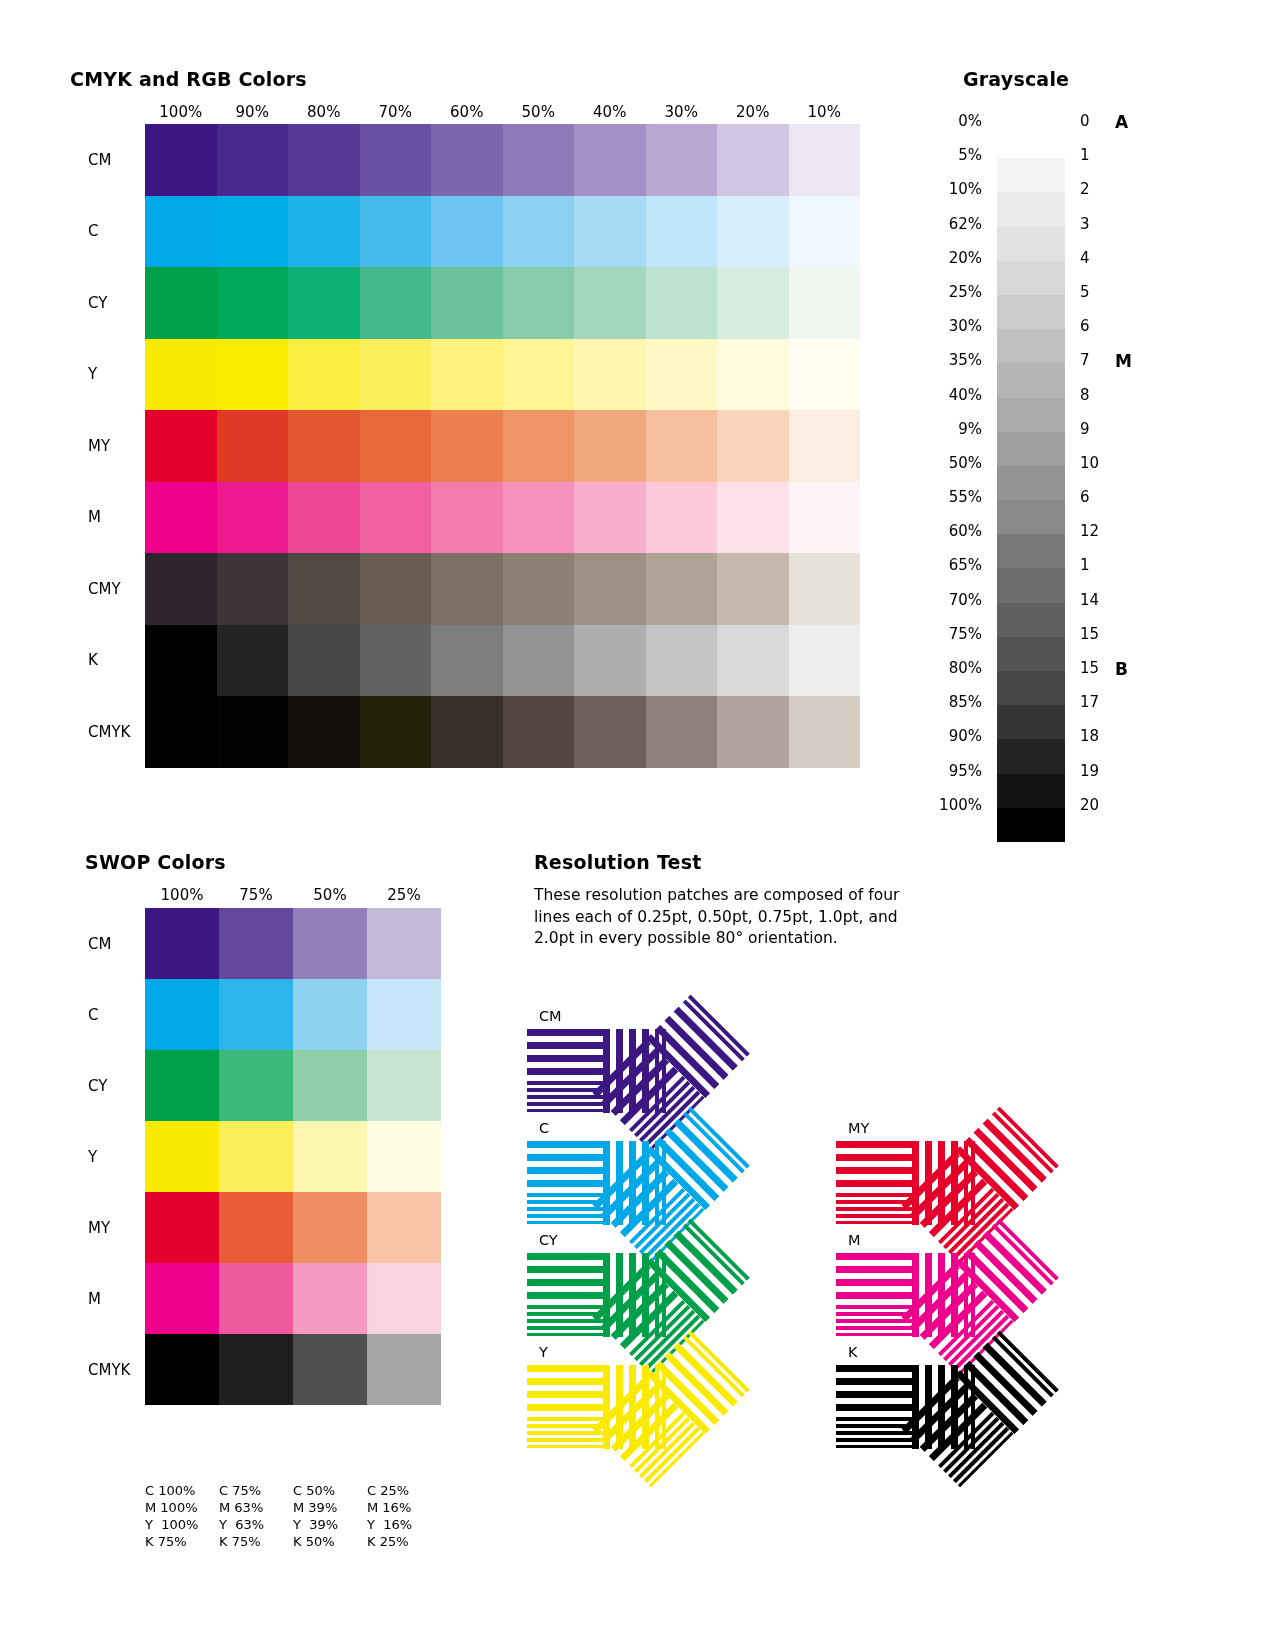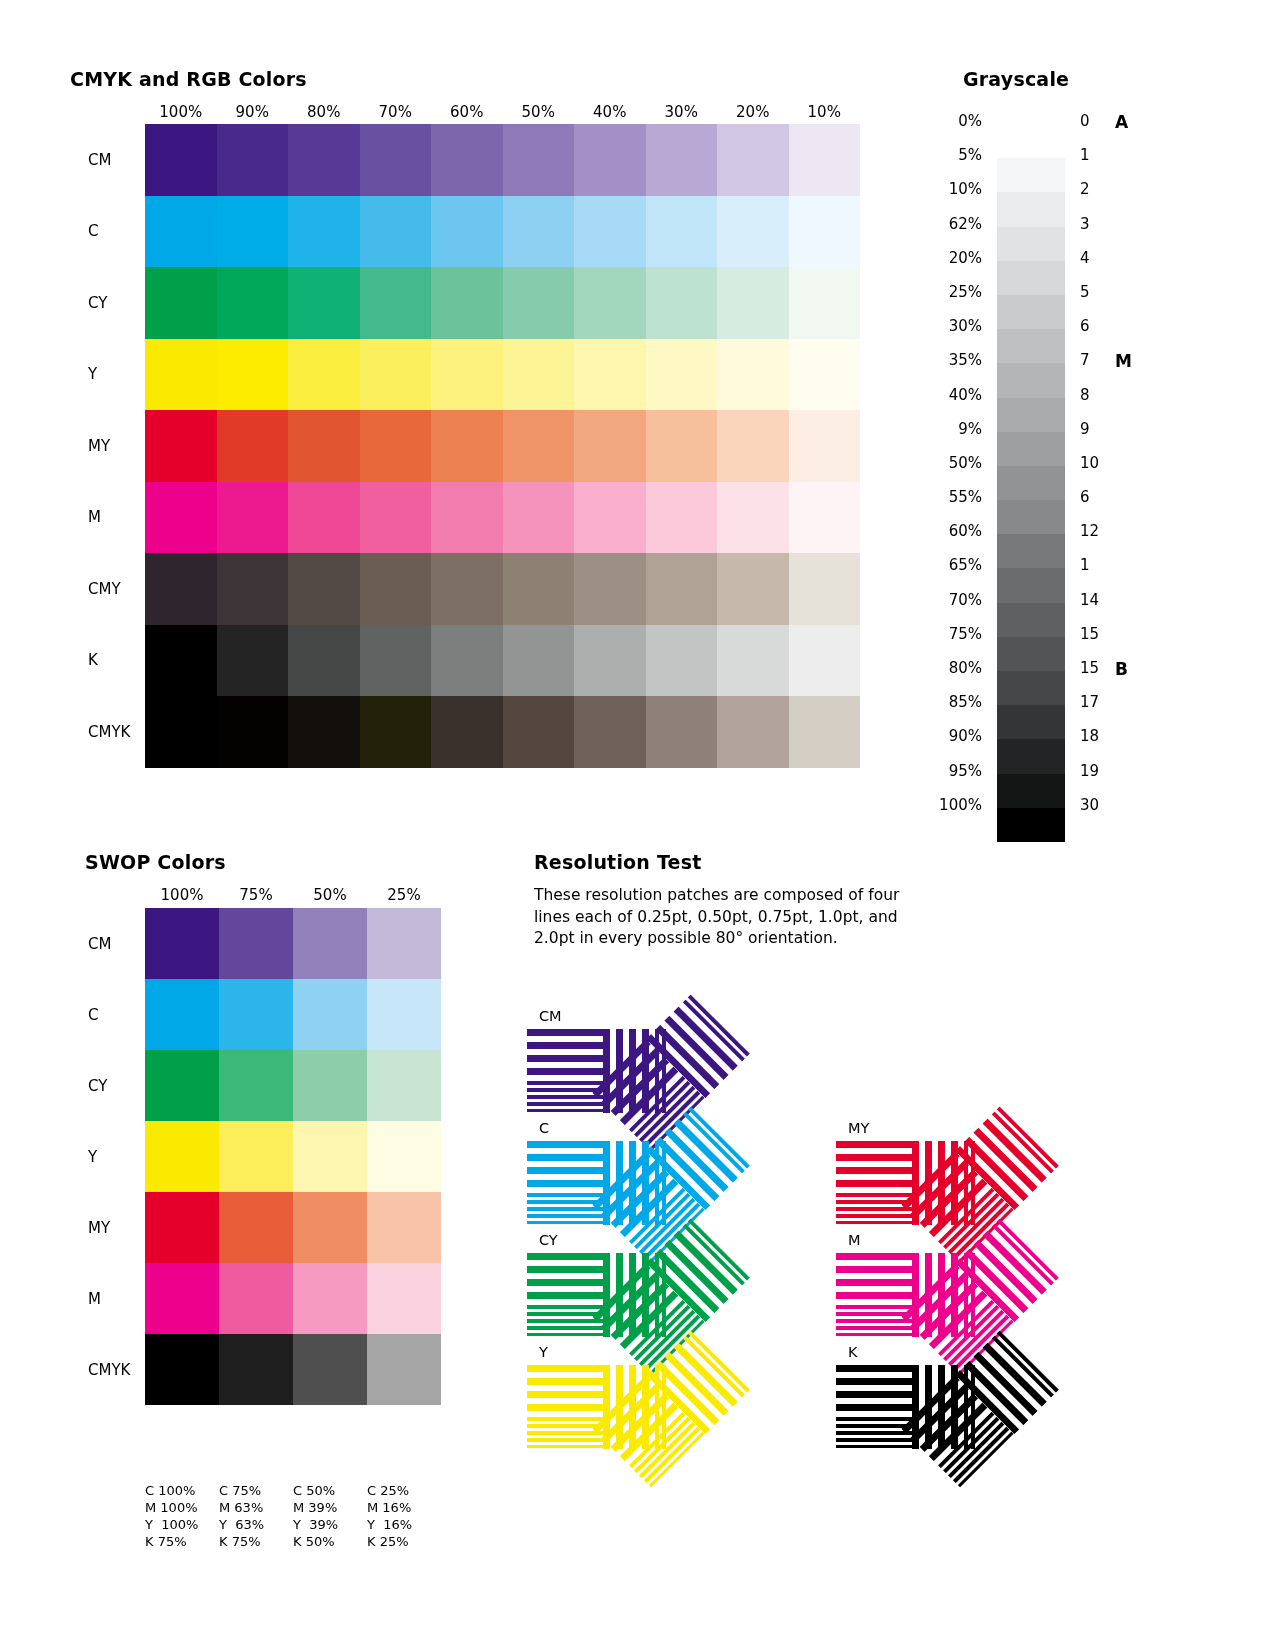--- a/index.html
+++ b/index.html
@@ -257,21 +257,21 @@
     <div class="gr">10</div>
     <div class="gr">6</div>
     <div class="gr">12</div>
     <div class="gr">1</div>
     <div class="gr">14</div>
     <div class="gr">15</div>
     <div class="gr">15</div>
     <div class="gr">17</div>
     <div class="gr">18</div>
     <div class="gr">19</div>
-    <div class="gr">30</div>
+    <div class="gr">20</div>
   </div>
 <div class="abs" id="gray-marks">
     <div class="gm">A</div>
     <div class="gm"></div>
     <div class="gm"></div>
     <div class="gm"></div>
     <div class="gm"></div>
     <div class="gm"></div>
     <div class="gm"></div>
     <div class="gm">M</div>

